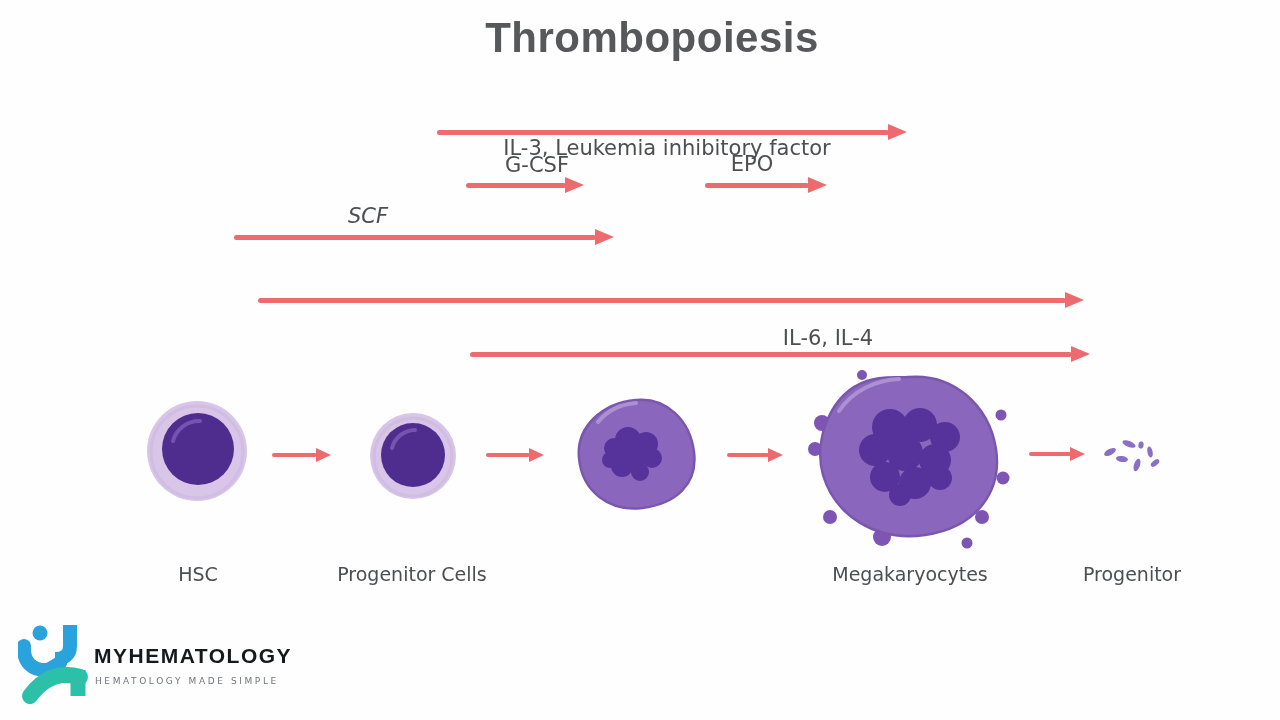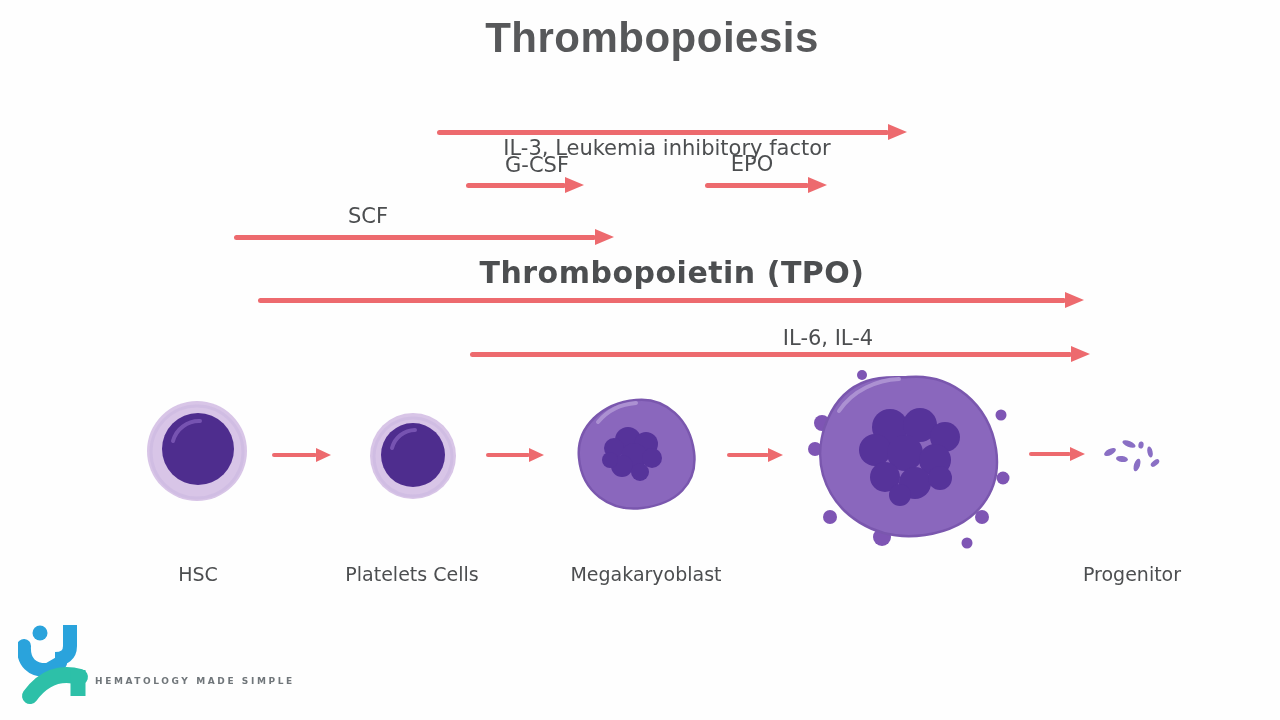--- a/index.html
+++ b/index.html
@@ -38,34 +38,33 @@
   .body-hi{fill:none;stroke:#b199d6;stroke-width:4;stroke-linecap:round;opacity:.85;}
   .lobe{fill:var(--nucleus_dark);}
   .sat{fill:var(--satellite);}
   .plt{fill:var(--platelet);}
   
   .logo{position:absolute;left:18px;top:618px;width:300px;height:96px;}
   .logo-mark{position:absolute;left:0;top:2px;}
   .logo-name{position:absolute;left:76px;top:26px;color:var(--logo_text);
     font-family:"Liberation Sans","DejaVu Sans",sans-serif;font-weight:bold;font-size:21px;letter-spacing:1.5px;white-space:nowrap;}
   .logo-tagline{position:absolute;left:77px;top:58px;color:var(--tagline_gray);
-    font-size:9px;letter-spacing:2.6px;white-space:nowrap;font-weight:bold;}
+    font-size:9px;letter-spacing:2.6px;white-space:nowrap;font-weight:normal;}
 </style>
 </head>
 <body>
 
 <div class="stage">
 
   <div class="page-title">Thrombopoiesis</div>
 
   <div class="clabel" style="left:667px;top:100px;margin-top:36px;">IL-3, Leukemia inhibitory factor</div>
   <div class="clabel" style="left:537px;top:153px;">G-CSF</div>
   <div class="clabel" style="left:752px;top:152px;">EPO</div>
-  <div class="clabel" style="left:368px;top:204px;">SCF</div>
-  <div class="clabel big" style="left:672px;top:255px;">Thrombopoietin (TPO)</div>
+  <div class="clabel" style="left:368px;top:204px;font-style:italic;">SCF</div>
   <div class="clabel" style="left:828px;top:326px;">IL-6, IL-4</div>
 
   <div class="carrow" style="left:437px;top:130px;width:452px;"></div>
   <div class="carrow" style="left:466px;top:183px;width:100px;"></div>
   <div class="carrow" style="left:705px;top:183px;width:104px;"></div>
   <div class="carrow" style="left:234px;top:235px;width:362px;"></div>
   <div class="carrow" style="left:258px;top:298px;width:808px;"></div>
   <div class="carrow" style="left:470px;top:352px;width:602px;"></div>
 
   <div class="farrow" style="left:272px;top:453px;width:45px;"></div>
@@ -134,28 +133,29 @@
     <ellipse class="plt" cx="15" cy="20" rx="6.5" ry="3" transform="rotate(-28 15 20)"></ellipse>
     <ellipse class="plt" cx="34" cy="12" rx="7" ry="3" transform="rotate(22 34 12)"></ellipse>
     <ellipse class="plt" cx="46" cy="13" rx="2.6" ry="3.6" transform="rotate(10 46 13)"></ellipse>
     <ellipse class="plt" cx="27" cy="27" rx="6" ry="3" transform="rotate(8 27 27)"></ellipse>
     <ellipse class="plt" cx="42" cy="33" rx="3" ry="6.5" transform="rotate(18 42 33)"></ellipse>
     <ellipse class="plt" cx="55" cy="20" rx="2.6" ry="5.5" transform="rotate(-12 55 20)"></ellipse>
     <ellipse class="plt" cx="60" cy="31" rx="5" ry="2.6" transform="rotate(-38 60 31)"></ellipse>
   </svg>
 
   <div class="stage-label" style="left:198px;top:563px;">HSC</div>
-  <div class="stage-label" style="left:412px;top:563px;">Platelets Cells</div>
-  <div class="stage-label" style="left:646px;top:563px;">Megakaryoblast</div>
+  <div class="stage-label" style="left:412px;top:563px;">Progenitor Cells</div>
+  <div class="stage-label" style="left:910px;top:563px;">Megakaryocytes</div>
   <div class="stage-label" style="left:1132px;top:563px;">Progenitor</div>
 
   <div class="logo">
     <svg class="logo-mark" width="72" height="92" viewBox="0 0 72 92">
       <circle cx="22" cy="13" r="7.5" fill="var(--logo_blue)"></circle>
       <path d="M 6 26 C 5 42 14 51 30 50 L 42 43" fill="none" stroke="var(--logo_blue)" stroke-width="14" stroke-linecap="round" stroke-linejoin="round"></path>
       <path d="M 52 5 L 52 26 C 52 35 46 39 37 39" fill="none" stroke="var(--logo_blue)" stroke-width="14" stroke-linejoin="round"></path>
       <path d="M 12 76 C 25 58 42 51 62 57" fill="none" stroke="var(--logo_teal)" stroke-width="16" stroke-linecap="round"></path>
       <path d="M 60 50 L 60 76" fill="none" stroke="var(--logo_teal)" stroke-width="15"></path>
     </svg>
+    <div class="logo-name">MYHEMATOLOGY</div>
     <div class="logo-tagline">HEMATOLOGY MADE SIMPLE</div>
   </div>
 
 </div>
 
 </body></html>

